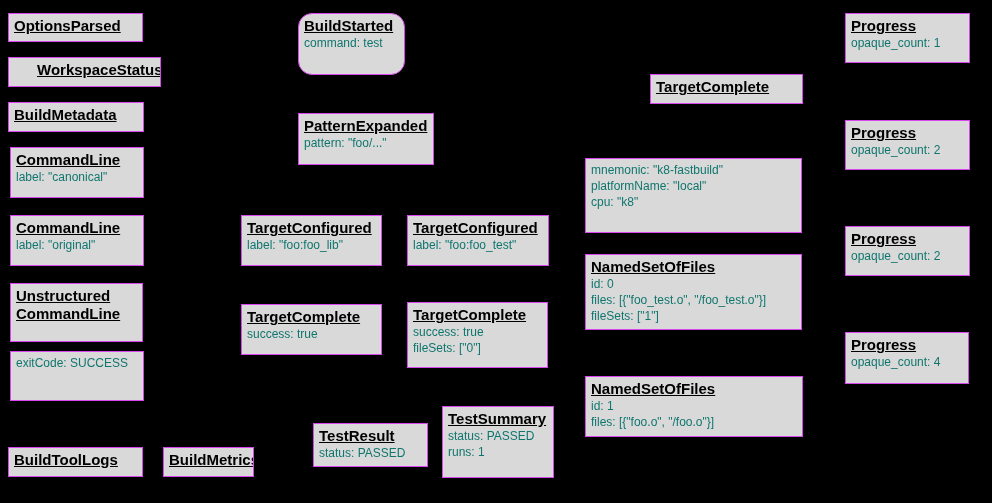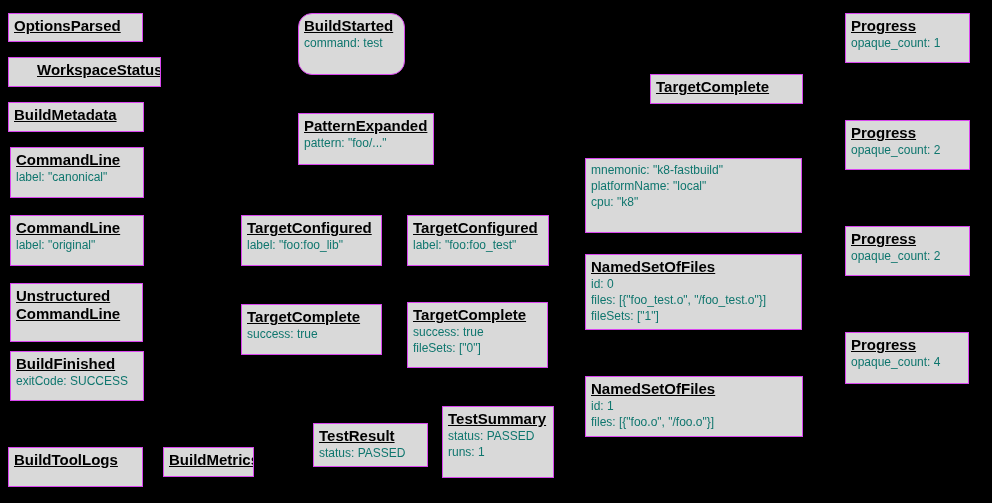--- a/index.html
+++ b/index.html
@@ -38,21 +38,21 @@
     white-space: pre-line;
   }
   
   .n0  { left: 8px;   top: 13px;  width: 135px; height: 29px; }
   .n1  { left: 8px;   top: 57px;  width: 153px; height: 30px; padding-left: 28px; }
   .n2  { left: 8px;   top: 102px; width: 136px; height: 30px; }
   .n3  { left: 10px;  top: 147px; width: 134px; height: 51px; }
   .n4  { left: 10px;  top: 215px; width: 134px; height: 51px; }
   .n5  { left: 10px;  top: 283px; width: 133px; height: 59px; }
   .n6  { left: 10px;  top: 351px; width: 134px; height: 50px; }
-  .n7  { left: 8px;   top: 447px; width: 135px; height: 40px; }
+  .n7  { left: 8px;   top: 447px; width: 135px; height: 30px; }
   .n8  { left: 163px; top: 447px; width: 91px; height: 30px; }
   
   .n9  { left: 298px; top: 13px;  width: 107px; height: 62px; border-radius: 14px; }
   .n10 { left: 298px; top: 113px; width: 136px; height: 52px; }
   .n11 { left: 241px; top: 215px; width: 141px; height: 51px; }
   .n12 { left: 407px; top: 215px; width: 142px; height: 51px; }
   .n13 { left: 241px; top: 304px; width: 141px; height: 51px; }
   .n14 { left: 407px; top: 302px; width: 141px; height: 66px; }
   .n15 { left: 313px; top: 423px; width: 115px; height: 44px; }
   .n16 { left: 442px; top: 406px; width: 112px; height: 72px; }
@@ -93,21 +93,20 @@
     <div class="title">CommandLine</div>
     <div class="body">label: "original"</div>
   </div>
 
   <div class="node n5">
     <div class="title">Unstructured
 CommandLine</div>
   </div>
 
   <div class="node n6">
-    <div class="title">BuildFinished</div>
     <div class="body">exitCode: SUCCESS</div>
   </div>
 
   <div class="node n7">
     <div class="title">BuildToolLogs</div>
   </div>
 
   <div class="node n8">
     <div class="title">BuildMetrics</div>
   </div>

